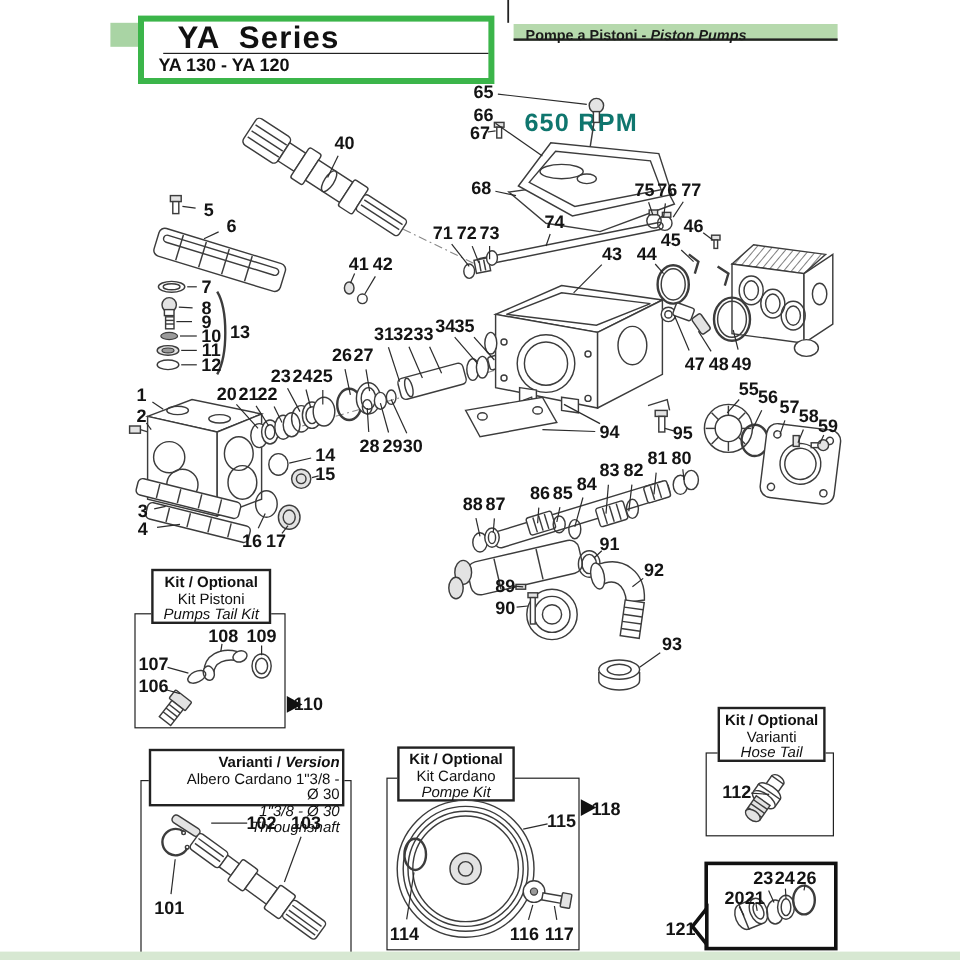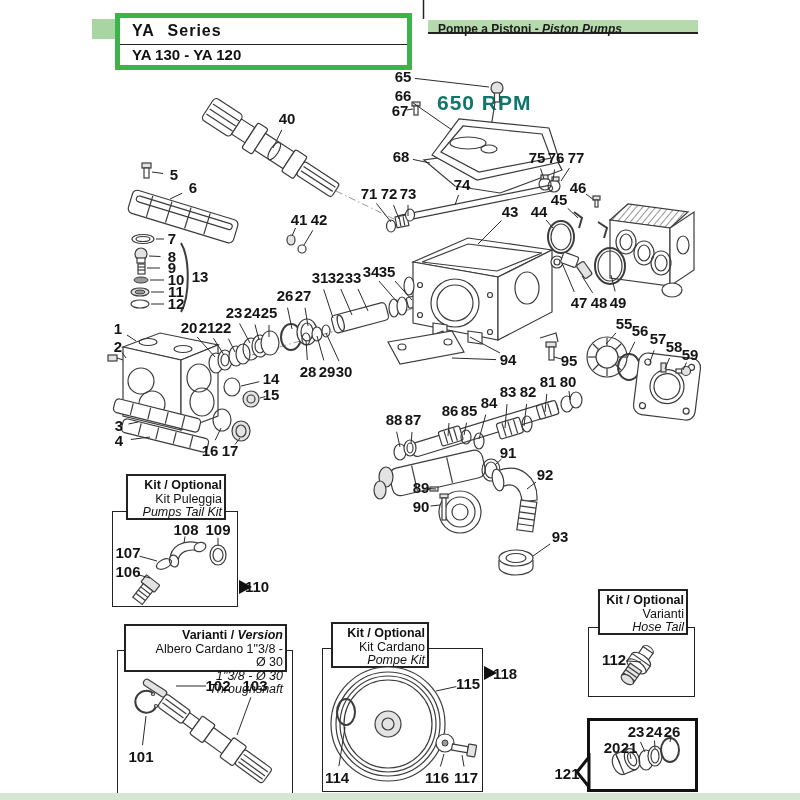--- a/index.html
+++ b/index.html
@@ -1,26 +1,26 @@
 <!DOCTYPE html>
 <html style="--accent-green: #3bb54a; --accent-light: #a9d4a4; --bar-green: #b6d9ad; --strip-green: #d7e8d2;"><head>
 <meta charset="utf-8">
 <style>
   html,body{margin:0;padding:0;background:#fff;font-family:"Liberation Sans",sans-serif;}
   .page{position:relative;width:800px;height:800px;background:#fff;overflow:hidden;}
   .series-accent{position:absolute;left:92px;top:19px;width:24px;height:20px;background:var(--accent-light,#a9d4a4);}
   .series-box{position:absolute;left:115px;top:13px;width:297px;height:57px;border:5px solid var(--accent-green,#3bb54a);background:#fff;box-sizing:border-box;}
-  .series-title{padding-left:12px;font-size:16px;font-weight:bold;color:#111;line-height:26px;letter-spacing:1px;word-spacing:8px;border-bottom:1.5px solid #222;}
+  .series-title{padding-left:12px;font-size:26px;font-weight:bold;color:#111;line-height:26px;letter-spacing:1px;word-spacing:8px;border-bottom:1.5px solid #222;margin-left:16px;}
   .series-sub{padding-left:12px;font-size:15px;font-weight:bold;color:#111;line-height:20px;}
   .cat-bar{position:absolute;left:428px;top:20px;width:270px;height:14px;background:var(--bar-green,#b6d9ad);border-bottom:2px solid #222;font-size:12px;font-weight:bold;color:#1b1b1b;line-height:18px;padding-left:10px;box-sizing:border-box;}
   .cat-bar .it{font-style:italic;}
   .rpm{position:absolute;left:437px;top:43px;font-size:21px;font-weight:bold;letter-spacing:1px;color:#0f766e;margin-top:48px;}
   .kbox{position:absolute;border:1.6px solid #222;box-sizing:border-box;}
   .kbox.thick{border:3px solid #111;}
-  .ktitle{position:absolute;border:2px solid #222;background:#fff;box-sizing:border-box;text-align:right;font-size:12.5px;line-height:13.5px;color:#111;padding:3px 2px;}
+  .ktitle{position:absolute;border:2px solid #222;background:#fff;box-sizing:border-box;text-align:center;font-size:12.5px;line-height:13.5px;color:#111;padding:3px 2px;}
   .ktitle.left{text-align:right;padding-left:20px;}
   .kt1{font-weight:bold;}
   .kt1 .it{font-weight:bold;font-style:italic;}
   .kt3{font-style:italic;}
   svg#art{position:absolute;left:0;top:0;}
   .ln{fill:none;stroke:#3c3c3c;stroke-width:1.2;}
   .fw{fill:#fff;stroke:#3c3c3c;stroke-width:1.2;}
   .fg{fill:#e3e3e3;stroke:#3c3c3c;stroke-width:1.2;}
   .fd{fill:#9a9a9a;stroke:#3c3c3c;stroke-width:1;}
   .thk{stroke-width:2;}
@@ -40,21 +40,21 @@
   <div class="series-box">
     <div class="series-title">YA Series</div>
     <div class="series-sub">YA 130 - YA 120</div>
   </div>
   <div class="cat-bar"><span>Pompe a Pistoni - </span><span class="it">Piston Pumps</span></div>
   <div class="rpm">650 RPM</div>
 
   <div class="kbox" style="left:112px;top:511px;width:126px;height:96px;"></div>
   <div class="ktitle" style="left:126px;top:474px;width:100px;height:46px;">
     <div class="kt1">Kit / Optional</div>
-    <div class="kt2">Kit Puleggia</div>
+    <div class="kt2">Kit Pistoni</div>
     <div class="kt3">Pumps Tail Kit</div>
   </div>
 
   <div class="kbox" style="left:117px;top:650px;width:176px;height:145px;"></div>
   <div class="ktitle left" style="left:124px;top:624px;width:163px;height:48px;">
     <div class="kt1"><span>Varianti / </span><span class="it">Version</span></div>
     <div class="kt2">Albero Cardano 1"3/8 - Ø 30</div>
     <div class="kt3">1"3/8 - Ø 30 Throughshaft</div>
   </div>
 

